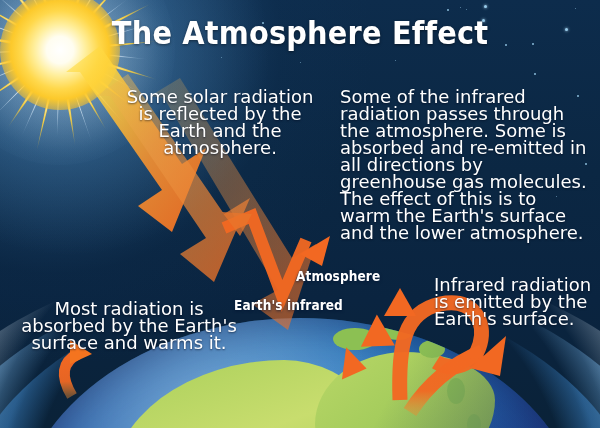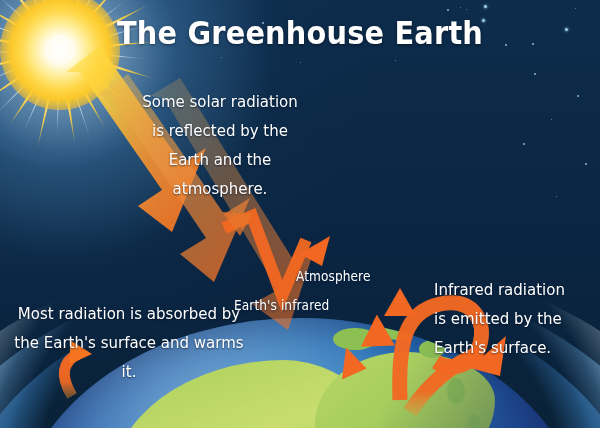--- a/index.html
+++ b/index.html
@@ -52,26 +52,26 @@
     background:linear-gradient(118deg, rgba(255,255,255,0) 52%, rgba(25,30,95,.42) 76%, rgba(18,22,80,.62) 100%);}
 
   
   .svgLayer{position:absolute;inset:0;}
 
   
   .txt{position:absolute;color:#fff;}
   .title{left:0;right:0;top:14px;text-align:center;font-size:32px;font-weight:700;
     letter-spacing:.2px;text-shadow:0 1px 3px rgba(0,0,0,.45);
     font-family:"DejaVu Sans","Liberation Sans",sans-serif;font-stretch:condensed;}
-  .blk{font-size:15px;line-height:29px;text-shadow:0 1px 2px rgba(0,10,30,.6);}
+  .blk{font-size:18px;line-height:17px;text-shadow:0 1px 2px rgba(0,10,30,.6);}
   .b-solar{left:110px;top:88px;width:220px;text-align:center;}
   .b-ir{left:340px;top:88px;width:252px;text-align:left;}
   .b-absorb{left:14px;top:252px;width:230px;text-align:center;margin-top:48px;}
   .b-emit{left:434px;top:276px;width:160px;}
-  .lbl{font-size:13.5px;font-weight:400;letter-spacing:.1px;
+  .lbl{font-size:13.5px;font-weight:700;letter-spacing:.1px;
     text-shadow:0 1px 3px rgba(0,20,50,.75);font-stretch:condensed;}
   .l-atmo{left:296px;top:268px;}
   .l-surf{left:234px;top:297px;}
 </style>
 </head>
 <body>
 
 <div id="stage">
 
   <div class="sky"></div>
@@ -248,29 +248,32 @@
     <g>
       <path d="M410,412 C428,384 452,364 482,352" stroke="url(#orangeFade)" stroke-width="15" fill="none" stroke-linecap="butt"></path>
       <polygon points="470,368 506,336 500,376" fill="#f26822"></polygon>
     </g>
 
     <g>
       <path d="M176,240 L212,218 L268,300" stroke="none" fill="none"></path>
     </g>
   </svg>
 
-  <div class="txt title">The Greenhouse Earth</div>
+  <div class="txt title">The Atmosphere Effect</div>
 
   <div class="txt blk b-solar">
     <span style="white-space:pre-line">Some solar radiation
 is reflected by the
 Earth and the
 atmosphere.</span>
   </div>
 
+  <div class="txt blk b-ir">
+    <span>Some of the infrared radiation passes through the atmosphere. Some is absorbed and re-emitted in all directions by greenhouse gas molecules. The effect of this is to warm the Earth's surface and the lower atmosphere.</span>
+  </div>
 
   <div class="txt blk b-absorb">
     <span>Most radiation is absorbed by the Earth's surface and warms it.</span>
   </div>
 
   <div class="txt blk b-emit">
     <span style="white-space:pre-line">Infrared radiation
 is emitted by the
 Earth's surface.</span>
   </div>

